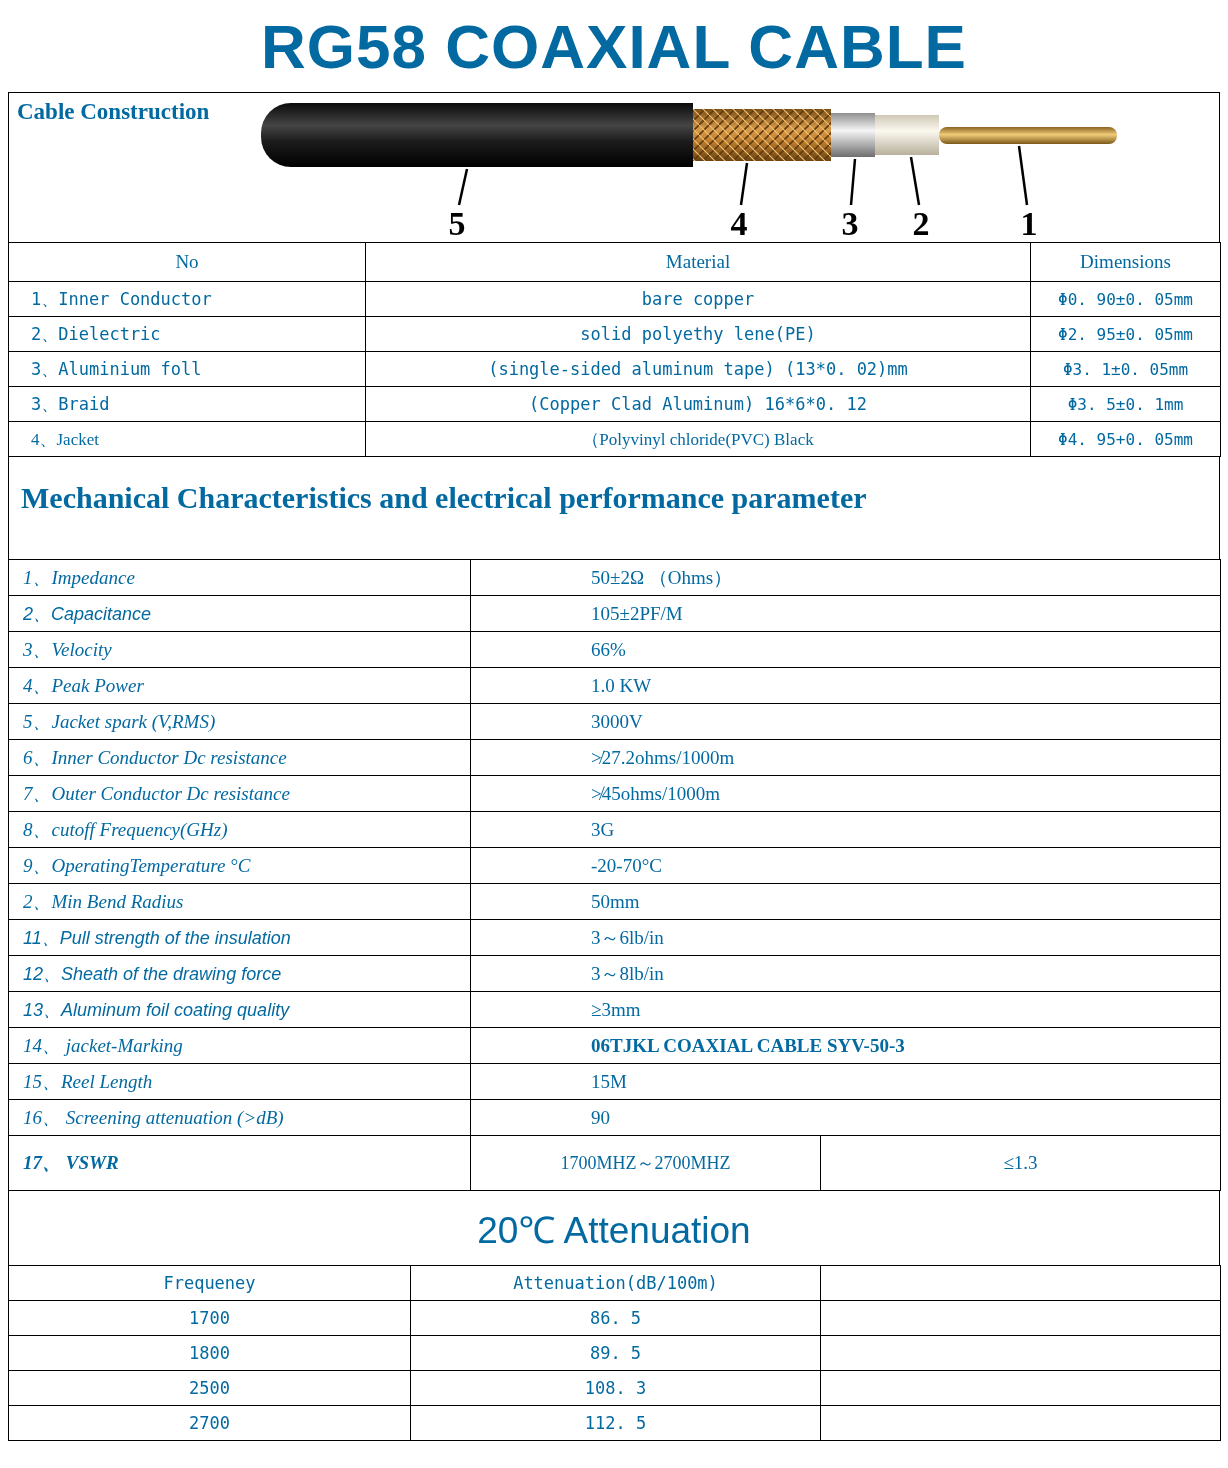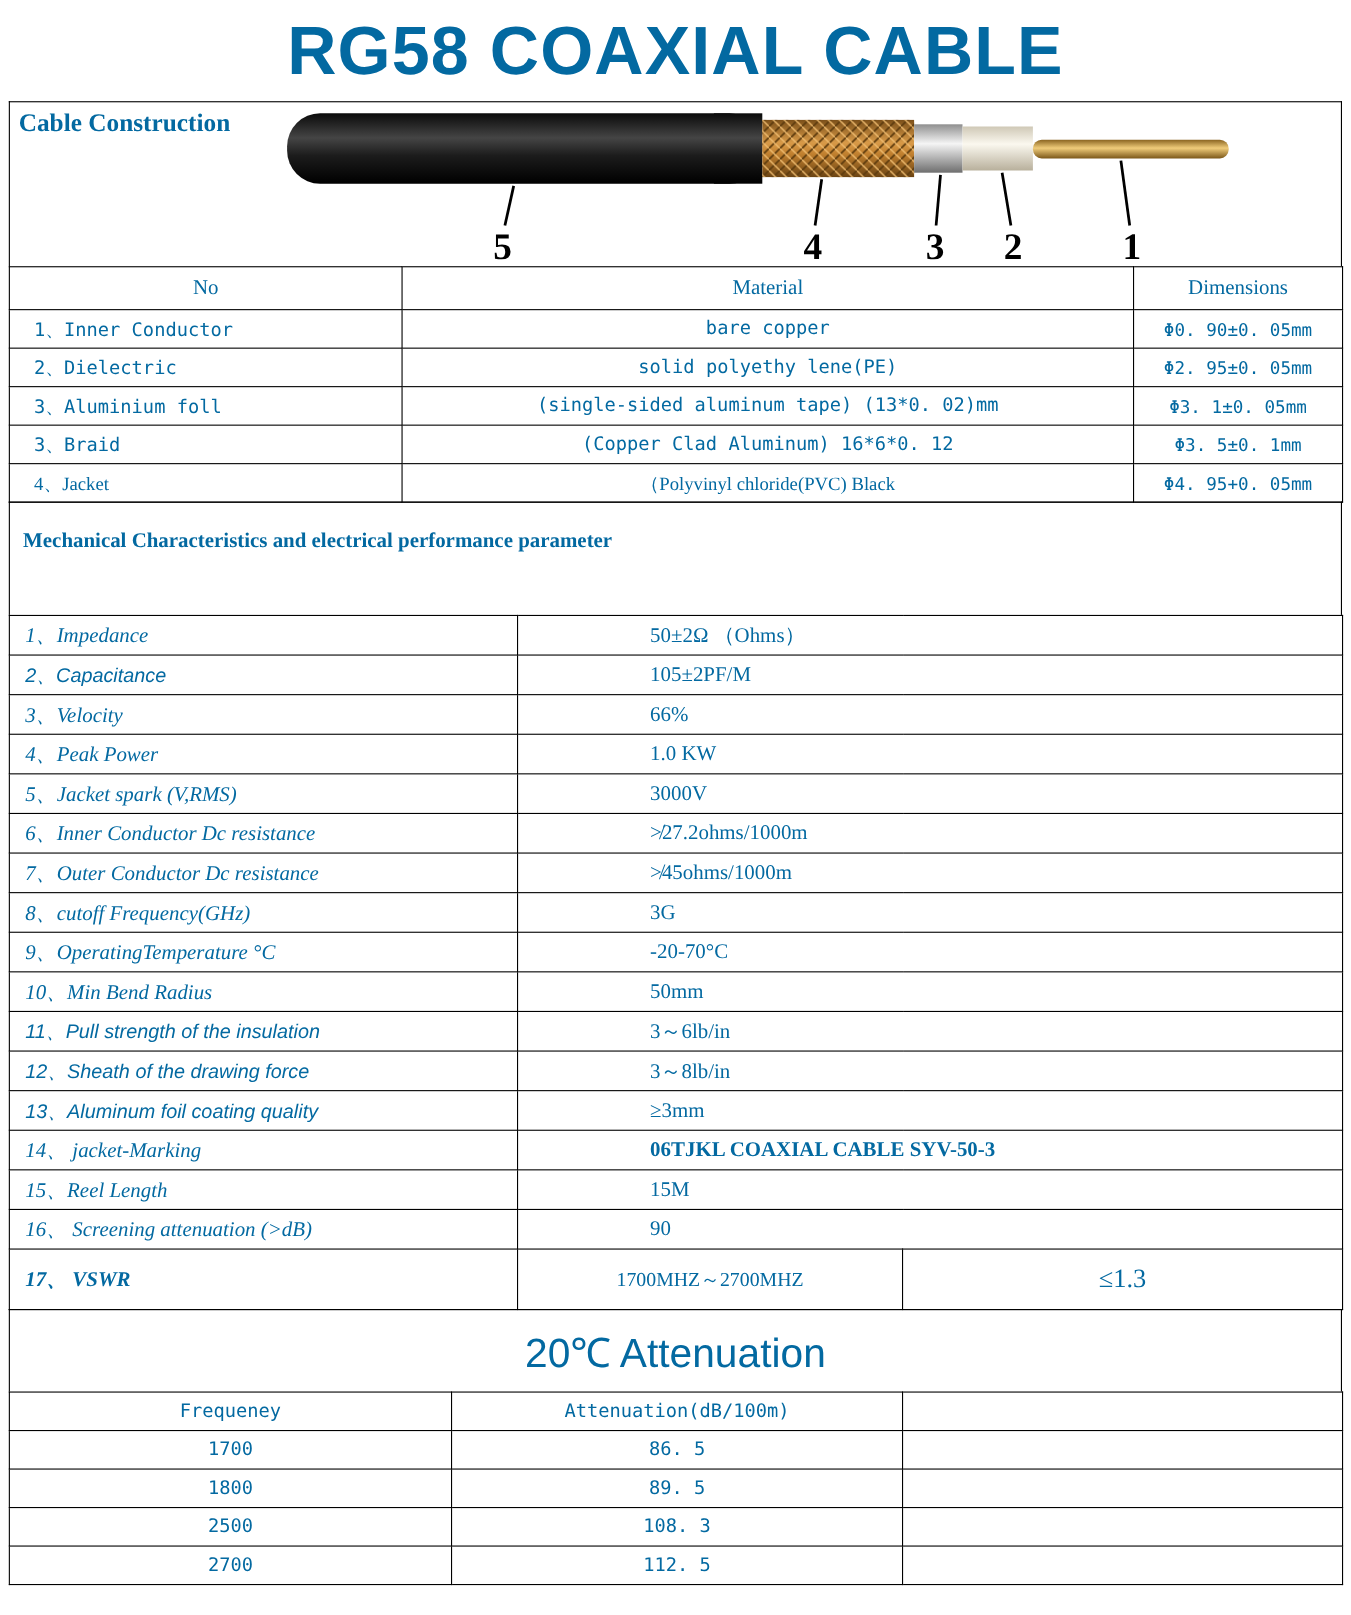--- a/index.html
+++ b/index.html
@@ -41,31 +41,31 @@
   .ctable .cell-no  { text-align:left; padding-left:22px; }
   .ctable .cell-material { text-align:center; }
   .ctable .cell-dim { text-align:center; font-size:16px; }
 
   
   .mech-heading-box {
     margin:-1px 8px 0; border:1px solid #000; border-bottom:0;
     height:103px; padding:24px 12px 0;
   }
   .mech-heading-box h2 {
-    margin:0; font-family:"Liberation Serif", serif; font-weight:bold; font-size:19px;
+    margin:0; font-family:"Liberation Serif", serif; font-weight:bold; font-size:30px;
   }
 
   
   .mtable td { height:36px; font-size:19px; font-family:"Liberation Serif",serif; }
   .mtable .mlabel { text-align:left; padding-left:14px;font-style:italic; }
   .mtable .mlabel.sans { font-family:"Liberation Sans",sans-serif; font-size:18px; }
   .mtable .mvalue { text-align:left; padding-left:120px; }
   .mtable .vswr td { height:55px; }
   .mtable .vswr-range { text-align:center; padding-left:6px; font-size:18px; }
-  .mtable .vswr-value { text-align:center; padding-left:6px; font-size:24px; }
+  .mtable .vswr-value { text-align:center; padding-left:6px; font-size:19px; }
 
   
   .atten-heading {
     margin:-1px 8px 0; border:1px solid #000; border-bottom:0;
     height:75px; display:flex; align-items:center; justify-content:center;
   }
   .atten-heading h2 {
     margin:0; font-family:"Liberation Sans", sans-serif; font-weight:normal; font-size:37px;
   }
   .atable th, .atable td {
@@ -223,21 +223,21 @@
     </tr>
     <tr>
       <td class="mlabel">8、cutoff Frequency(GHz)</td>
       <td class="mvalue" colspan="2">3G</td>
     </tr>
     <tr>
       <td class="mlabel">9、OperatingTemperature °C</td>
       <td class="mvalue" colspan="2">-20-70°C</td>
     </tr>
     <tr>
-      <td class="mlabel">10、Min Bend Radius</td>
+      <td class="mlabel">2、Min Bend Radius</td>
       <td class="mvalue" colspan="2">50mm</td>
     </tr>
     <tr>
       <td class="mlabel sans">11、Pull strength of the insulation</td>
       <td class="mvalue" colspan="2">3～6lb/in</td>
     </tr>
     <tr>
       <td class="mlabel sans">12、Sheath of the drawing force</td>
       <td class="mvalue" colspan="2">3～8lb/in</td>
     </tr>

